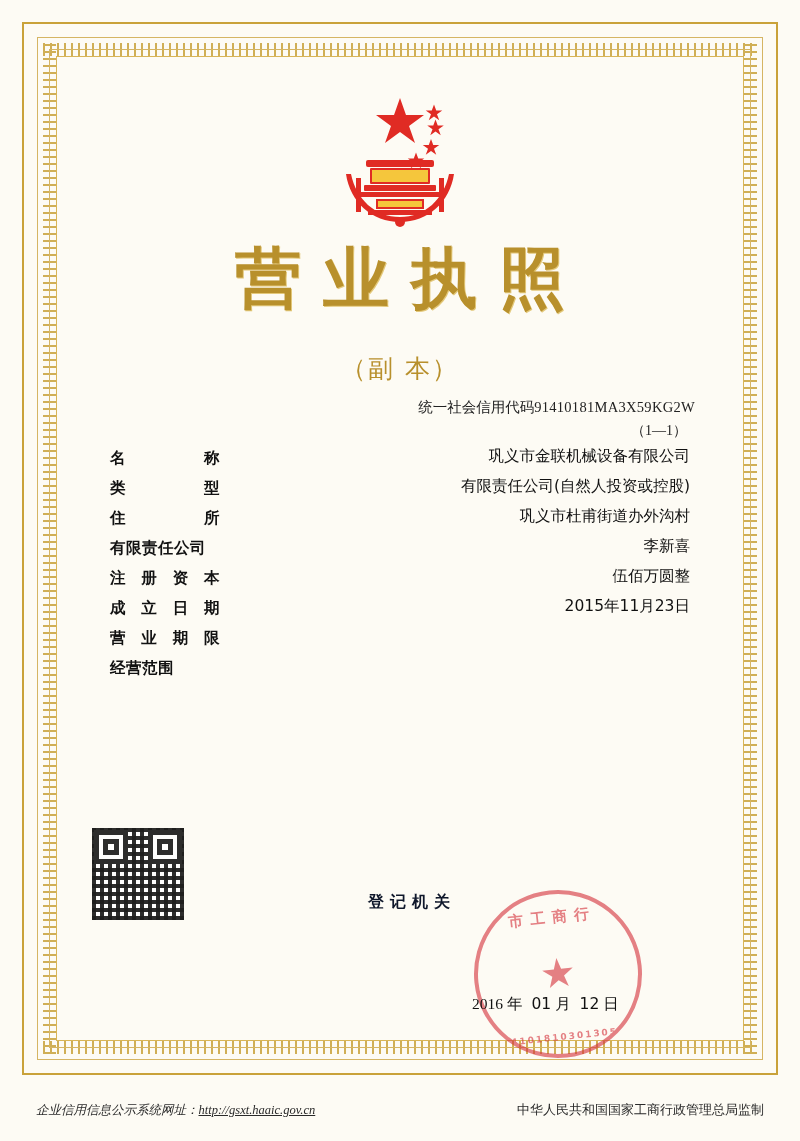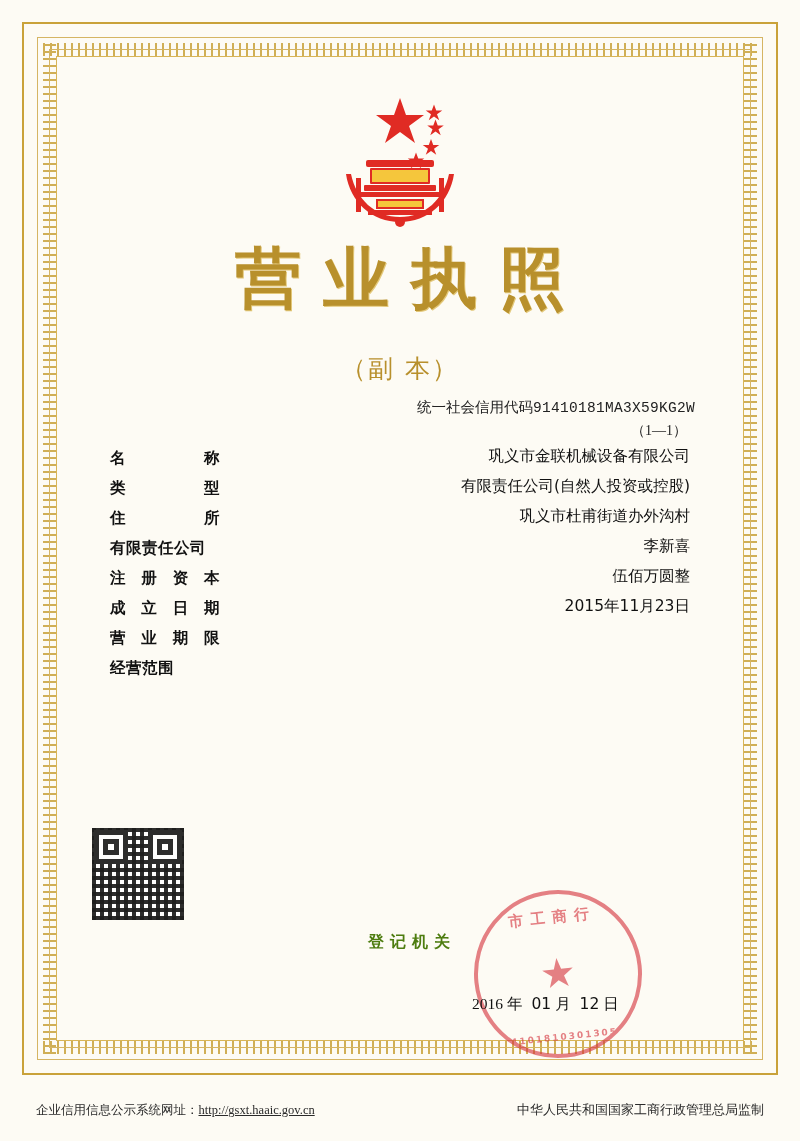--- a/index.html
+++ b/index.html
@@ -108,21 +108,21 @@
   .credit-line {
     position: absolute;
     top: 398px;
     right: 105px;
     font-family: "DejaVu Sans", "Liberation Sans", sans-serif;
     font-size: 14.5px;
     color: #222;
     white-space: nowrap;
   }
   .credit-code {
-    font-family: Liberation Mono, monospace;
+    font-family: Liberation Serif, serif;
     letter-spacing: .3px;
   }
   .sheet-no {
     position: absolute;
     top: 422px;
     right: 113px;
     font-family: "Liberation Serif", serif;
     font-size: 14px;
     color: #222;
   }
@@ -192,26 +192,26 @@
     background: #fff;
     box-shadow: inset 0 0 0 4px #fff, inset 0 0 0 9px #111;
   }
   .qr::before { left: 2px; top: 2px; }
   .qr::after  { right: 2px; top: 2px; }
 
   
   .authority {
     position: absolute;
     left: 368px;
-    top: 932px;
+    top: 892px;
     font-family: Liberation Sans, sans-serif;
     font-size: 16px;
     font-weight: bold;
     letter-spacing: 6px;
-    color: #4d7c0f;
+    color: #0f172a;
   }
   .date-line {
     position: absolute;
     left: 470px;
     top: 994px;
     font-family: "DejaVu Sans", "Liberation Sans", sans-serif;
     font-size: 15.5px;
     color: #111;
     white-space: nowrap;
   }
@@ -260,20 +260,21 @@
   }
 
   
   .footer-left {
     position: absolute;
     left: 36px;
     bottom: 22px;
     font-family: "Liberation Serif", serif;
     font-size: 12.5px;
     color: #2a2a2a;
+    font-style: italic;
   }
   .footer-left .url { text-decoration: underline; }
   .footer-right {
     position: absolute;
     right: 36px;
     bottom: 22px;
     font-family: "DejaVu Sans", "Liberation Sans", sans-serif;
     font-size: 13px;
     color: #2a2a2a;
   }

